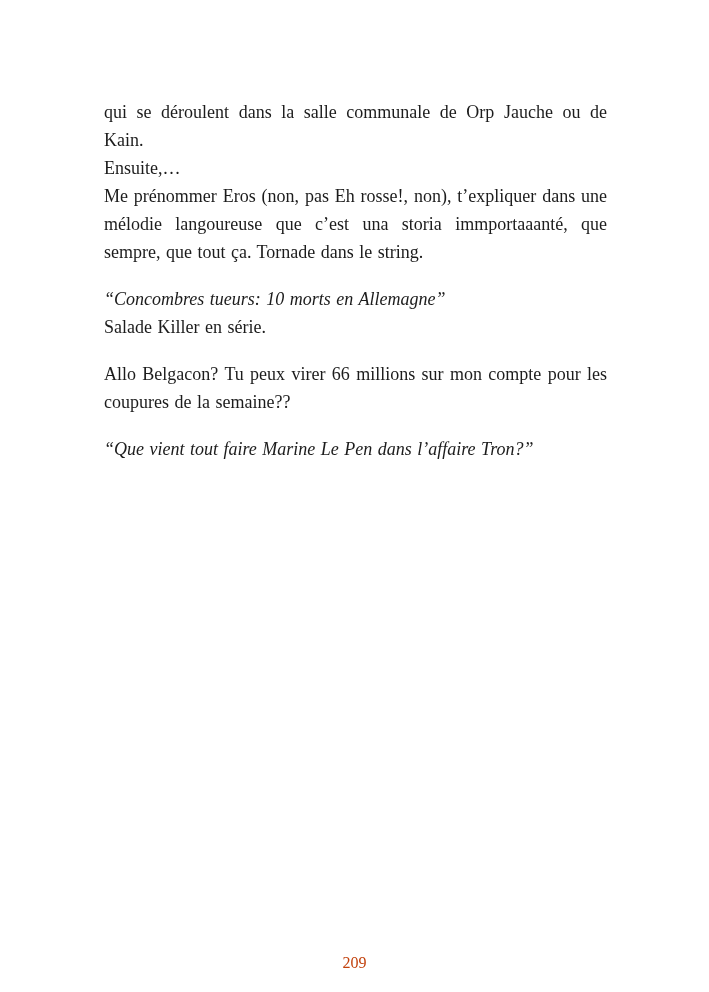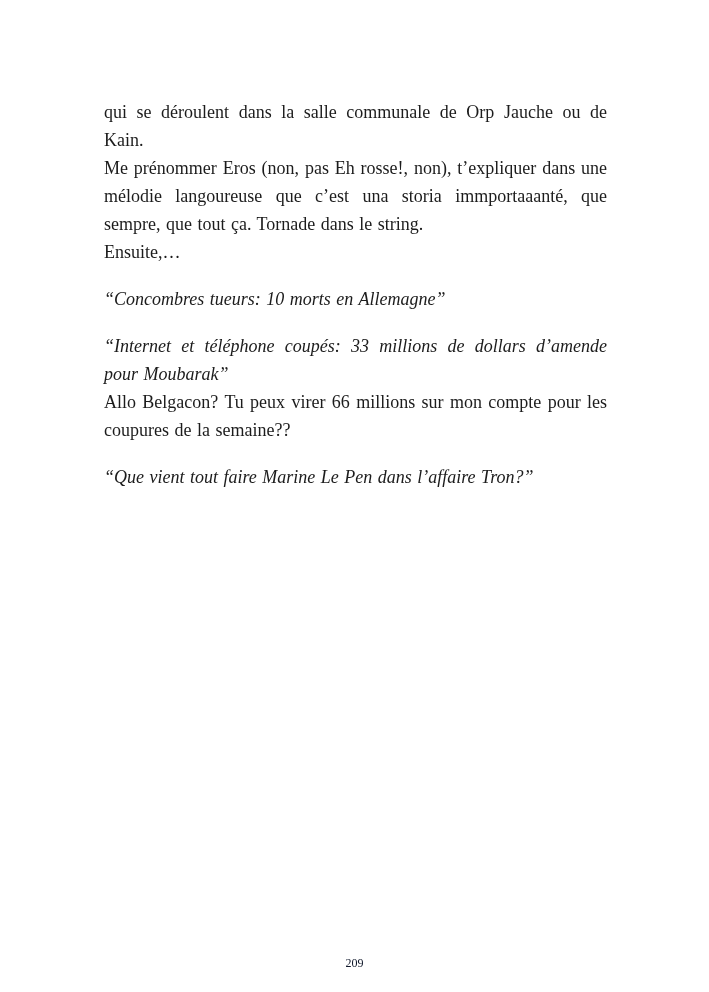--- a/index.html
+++ b/index.html
@@ -39,48 +39,48 @@
   }
   .quote {
     font-style: italic;
   }
   .page-number {
     position: absolute;
     bottom: 38px;
     left: 0;
     width: 100%;
     text-align: center;
-    font-size: 12px;
+    font-size: 16px;
     line-height: 14px;
-    color: #0f172a;
+    color: #c2410c;
   }
 </style>
 </head>
 <body>
 
 <div class="page">
   <div class="page-body">
 
     <div class="block">
       <p class="para">qui se déroulent dans la salle communale de Orp Jauche ou de Kain.</p>
+      <p class="para">Ensuite,…</p>
       <p class="para">Me prénommer Eros (non, pas Eh rosse!, non), t’expliquer dans une mélodie langoureuse que c’est una storia immportaaanté, que sempre, que tout ça. Tornade dans le string.</p>
-      <p class="para">Ensuite,…</p>
     </div>
 
 
     <div class="block">
       <p class="para quote">“Concombres tueurs: 10 morts en Allemagne”</p>
+      <p class="para">Salade Killer en série.</p>
     </div>
 
     <div class="block">
     </div>
 
 
     <div class="block">
-      <p class="para quote">“Internet et téléphone coupés: 33 millions de dollars d’amende pour Moubarak”</p>
       <p class="para">Allo Belgacon? Tu peux virer 66 millions sur mon compte pour les coupures de la semaine??</p>
     </div>
 
     <div class="block">
       <p class="para quote">“Que vient tout faire Marine Le Pen dans l’affaire Tron?”</p>
     </div>
 
   </div>
 
   <div class="page-number">209</div>

